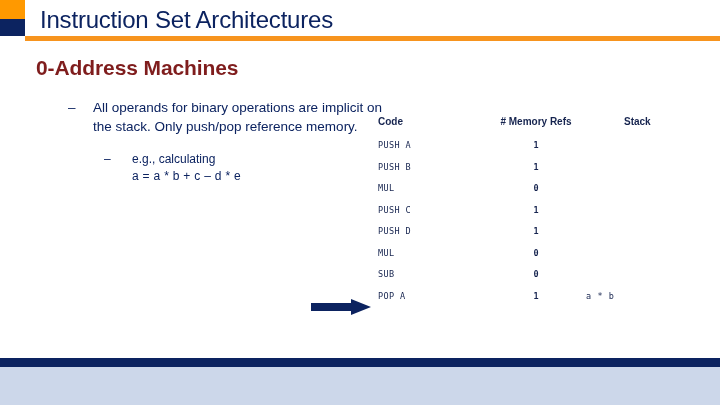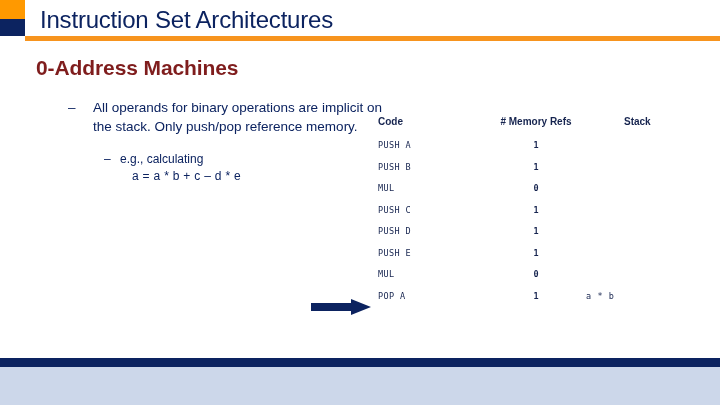--- a/index.html
+++ b/index.html
@@ -90,21 +90,21 @@
     font-size: 12px;
     line-height: 17px;
   }
   .bullet-l2 .dash {
     position: absolute;
     left: 0; top: 0;
     font-size: 12px;
   }
   .bullet-l2 .txt {
     display: block;
-    margin-left: 16px;
+    margin-left: 28px;
   }
   .bullet-l2 .expr {
     display: block;
     margin-left: 28px;
     letter-spacing: 0.3px;
   }
 
   
   .arrow {
     position: absolute;
@@ -214,30 +214,30 @@
       <td class="c-code">PUSH  C</td>
       <td class="c-refs">1</td>
       <td class="c-stack"></td>
     </tr>
     <tr>
       <td class="c-code">PUSH  D</td>
       <td class="c-refs">1</td>
       <td class="c-stack"></td>
     </tr>
     <tr>
-      <td class="c-code">PUSH  E</td>
-      <td class="c-refs">1</td>
-      <td class="c-stack"></td>
-    </tr>
-    <tr>
       <td class="c-code">MUL</td>
       <td class="c-refs">0</td>
       <td class="c-stack"></td>
     </tr>
     <tr>
+      <td class="c-code">SUB</td>
+      <td class="c-refs">0</td>
+      <td class="c-stack"></td>
+    </tr>
+    <tr>
       <td class="c-code">POP  A</td>
       <td class="c-refs">1</td>
       <td class="c-stack">a * b</td>
     </tr>
   </tbody>
 </table>
 
 <div class="footer-navy"></div>
 <div class="footer-band">
   

